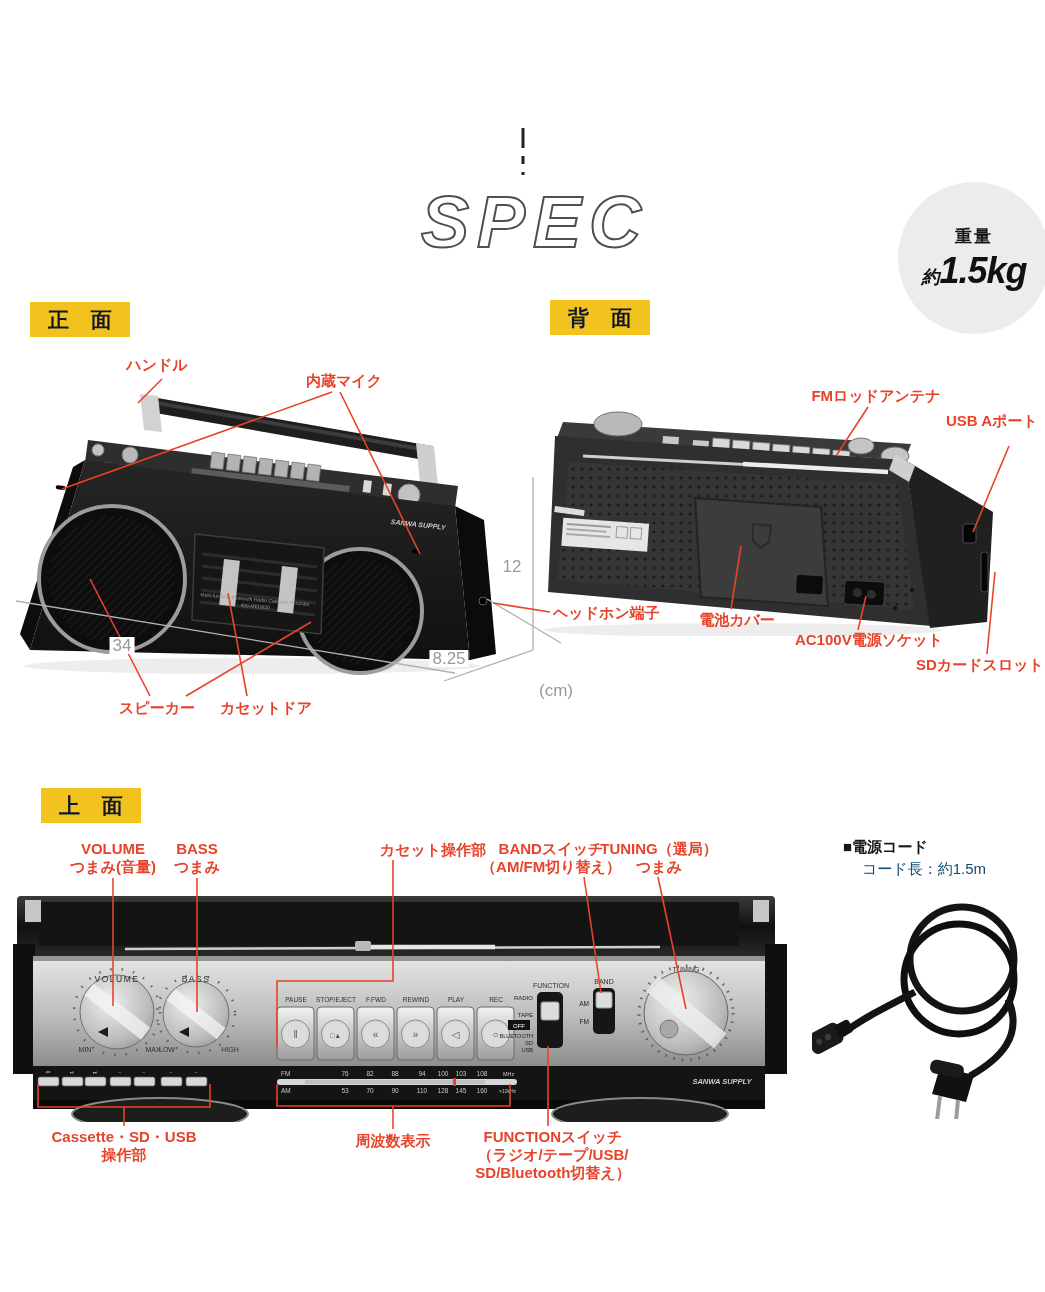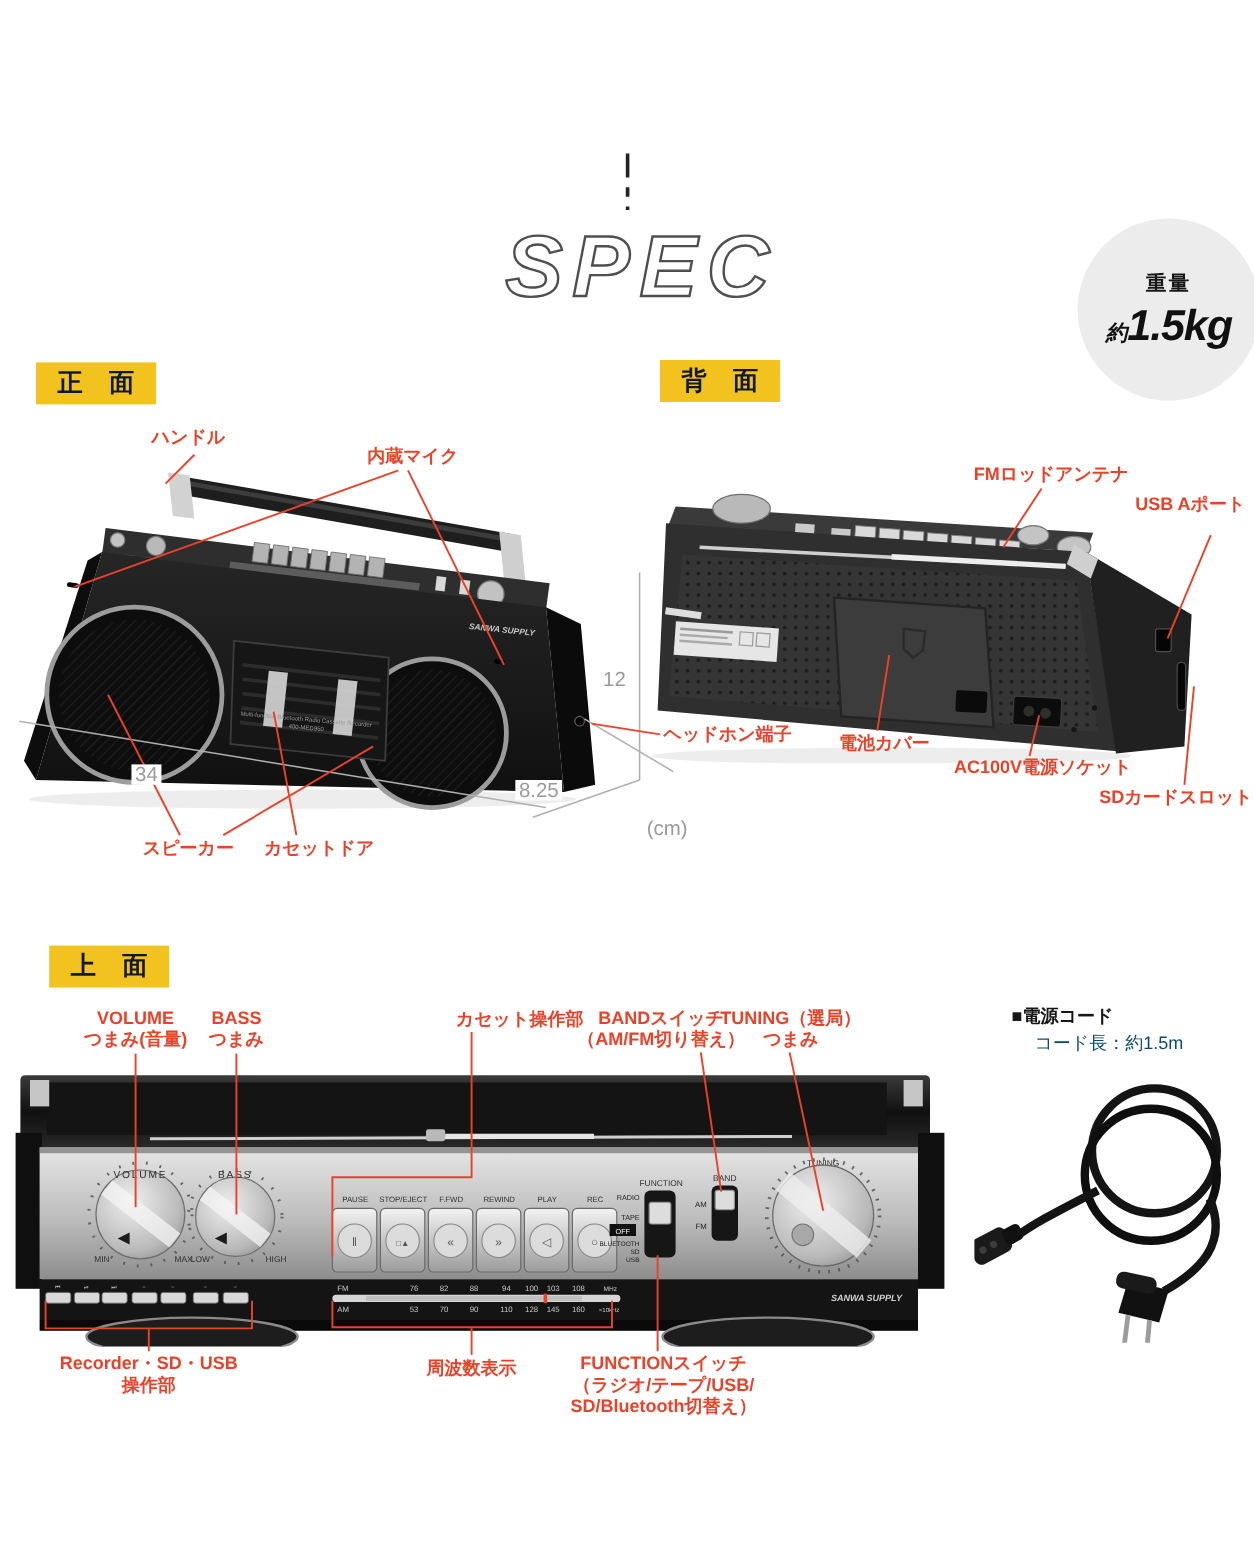--- a/index.html
+++ b/index.html
@@ -431,21 +431,21 @@
   <div class="anno center" style="left:393px;top:841px;margin-left:40px;">カセット操作部</div>
   <div class="anno center" style="left:551px;top:840px;">
     <span>BANDスイッチ</span>
     <span>（AM/FM切り替え）</span>
   </div>
   <div class="anno center" style="left:659px;top:840px;">
     <span>TUNING（選局）</span>
     <span>つまみ</span>
   </div>
   <div class="anno center" style="left:124px;top:1128px;">
-    <span>Recorder・SD・USB</span>
+    <span>Cassette・SD・USB</span>
     <span>操作部</span>
   </div>
   <div class="anno center" style="left:393px;top:1132px;">周波数表示</div>
   <div class="anno center" style="left:553px;top:1128px;">
     <span>FUNCTIONスイッチ</span>
     <span>（ラジオ/テープ/USB/</span>
     <span>SD/Bluetooth切替え）</span>
   </div>
 
   <div class="dim" style="left:122px;top:637px;">34</div>

